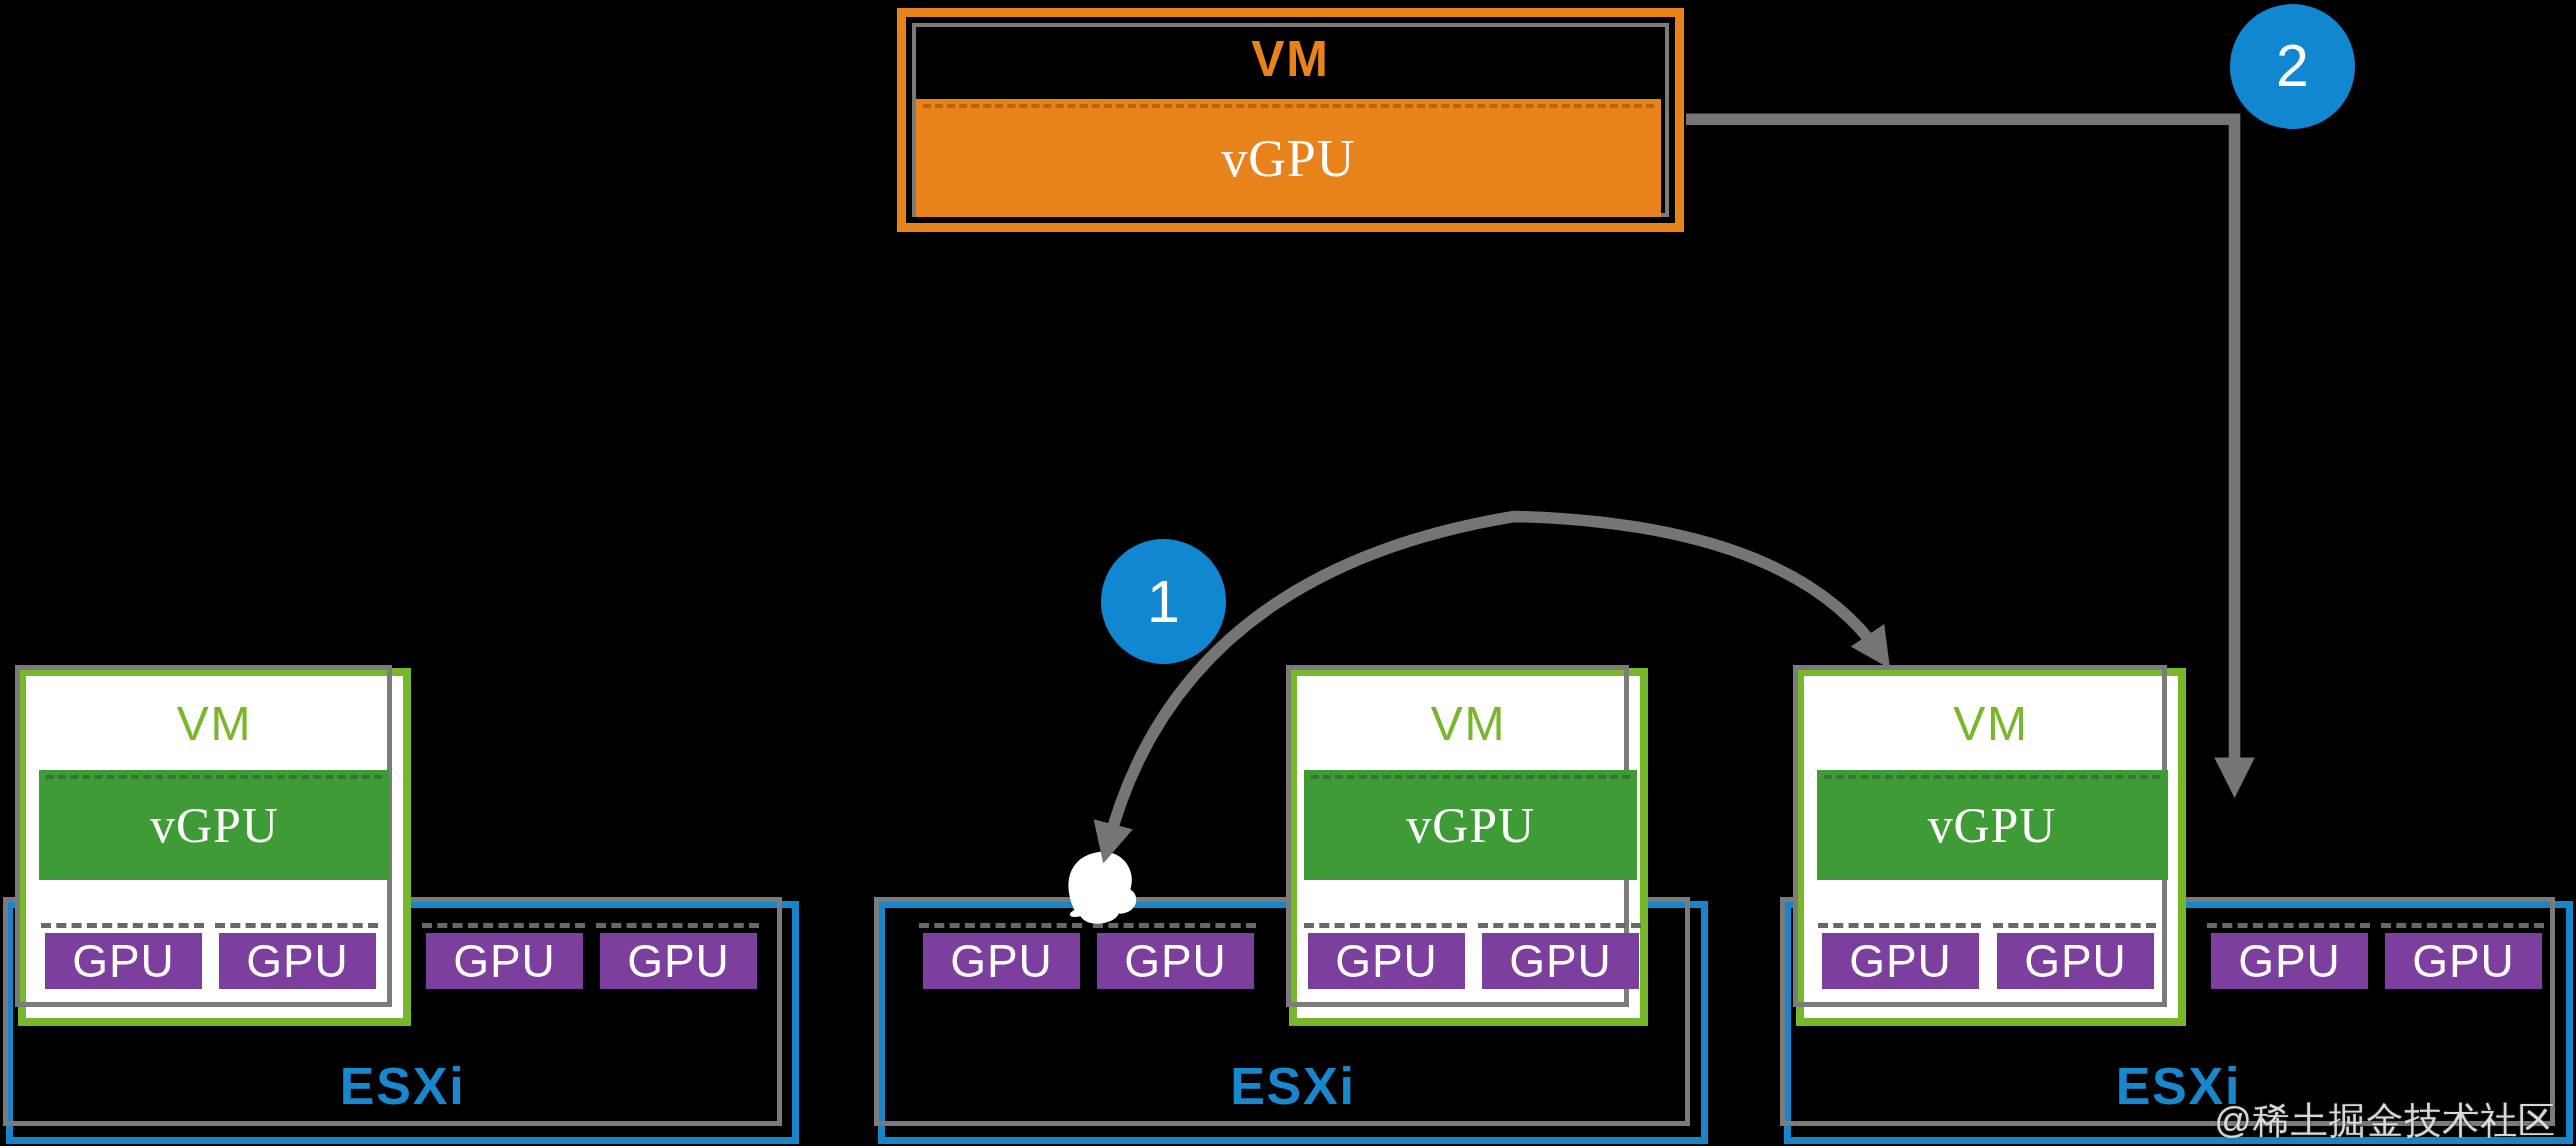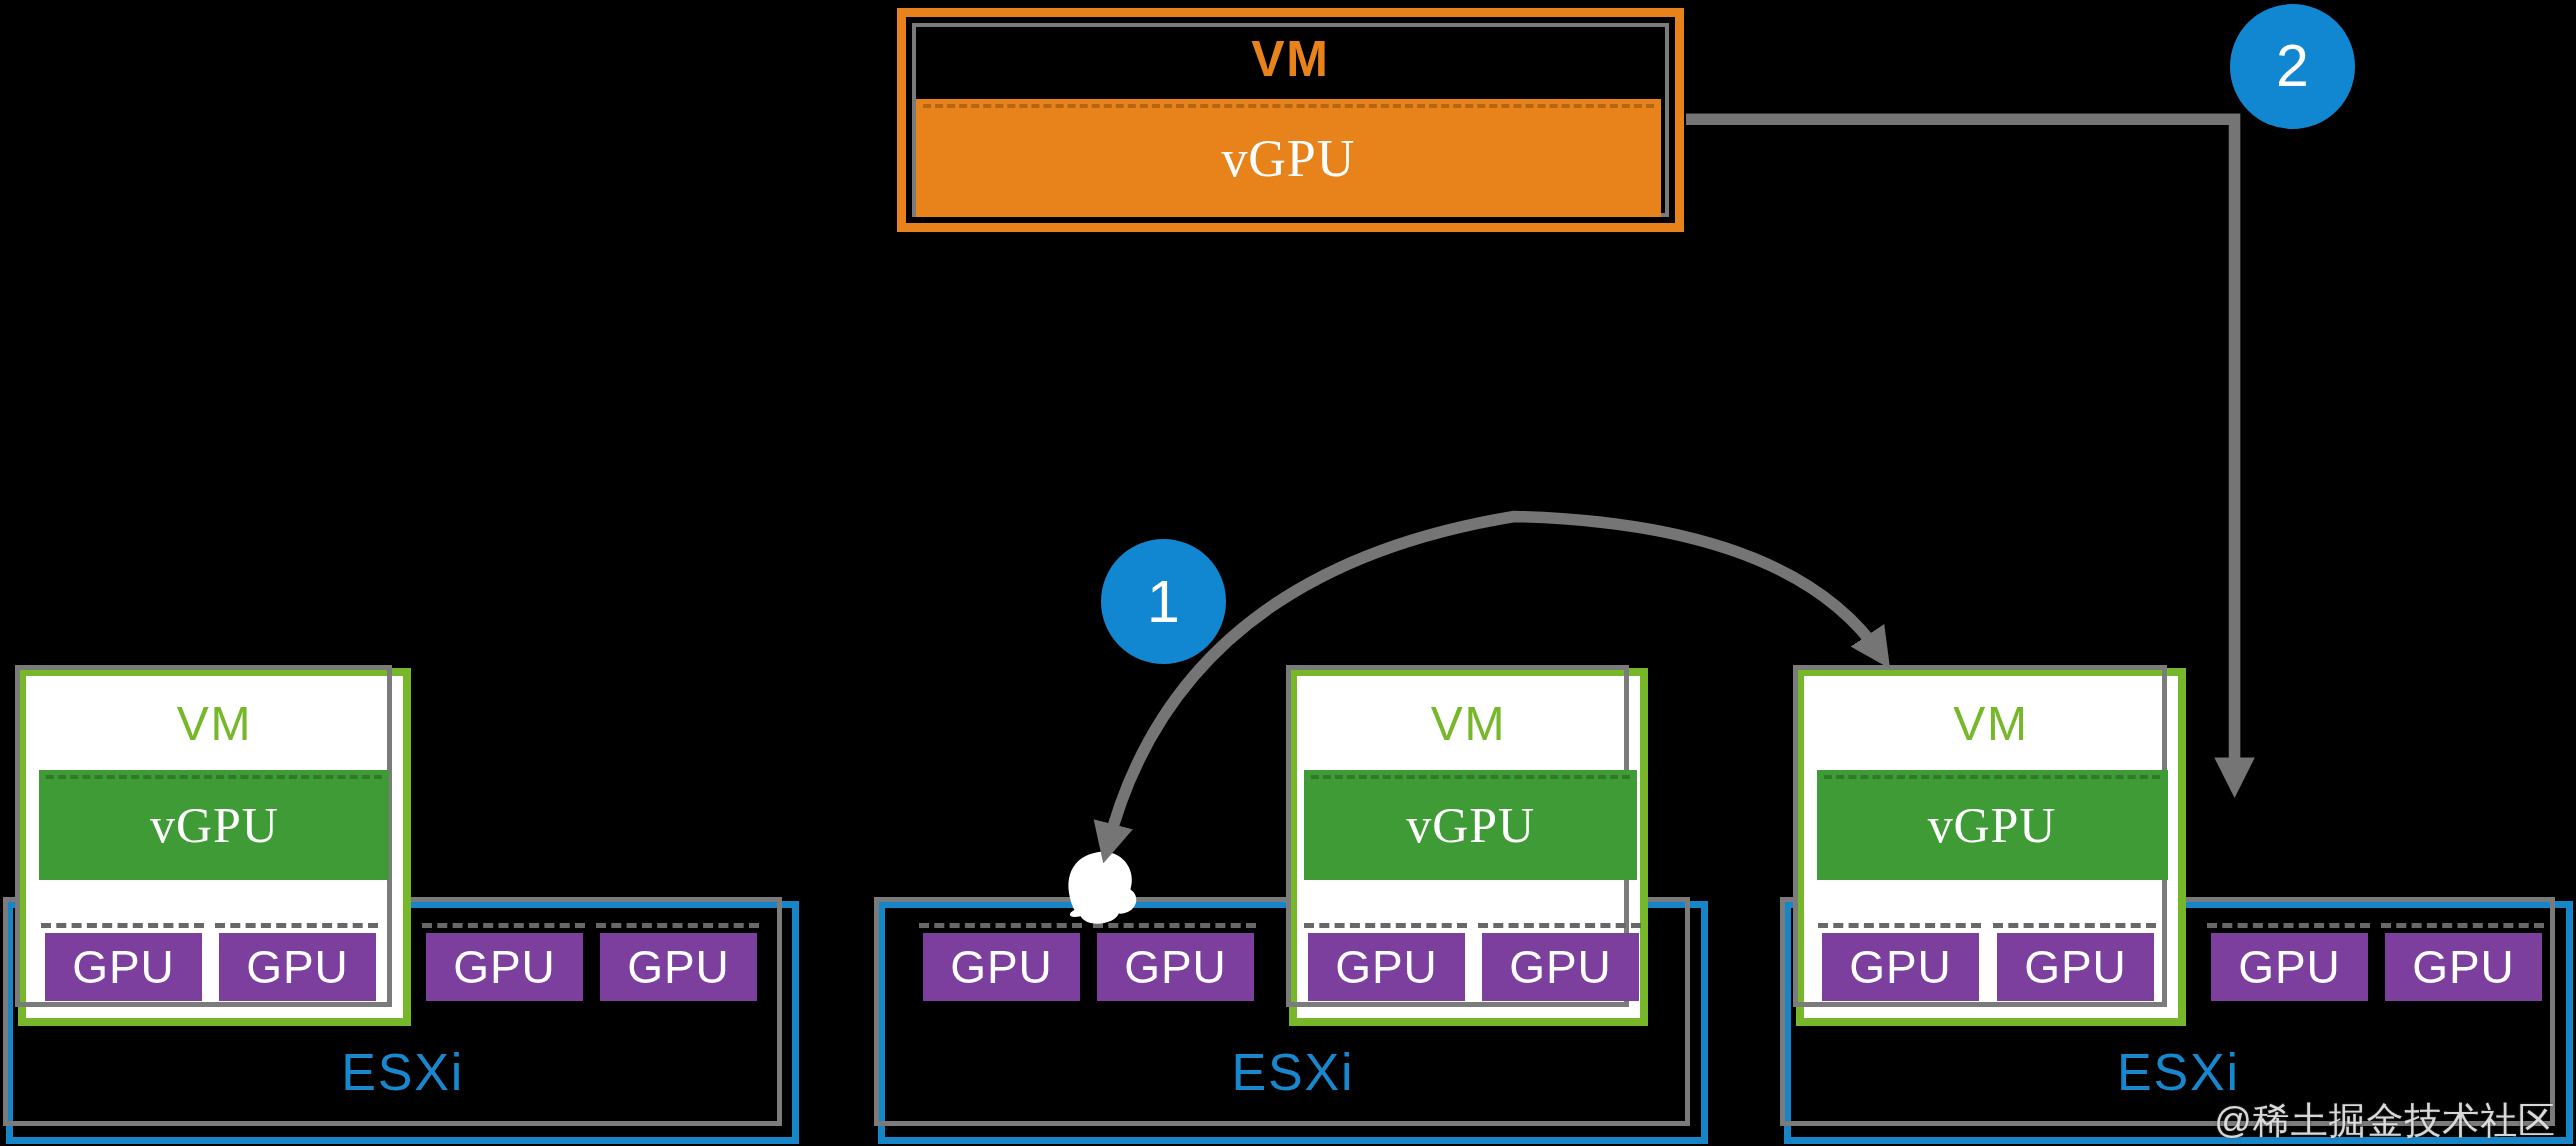--- a/index.html
+++ b/index.html
@@ -32,38 +32,38 @@
   .vgpu-fill{position:relative;font-family:Liberation Serif, serif;}
   .vgpu-fill::after{content:"";position:absolute;left:7.1px;right:7.1px;top:5.3px;
     border-top:4.5px dashed rgba(0,0,0,.22);pointer-events:none;}
   #migrating-vgpu-label{color:#fff;font-size:52px;letter-spacing:0.9px;}
 
   
   .host{border:7.1px solid var(--c-host-blue,#1786C8);background:transparent;z-index:1;}
   #host1{left:6.2px;top:901px;width:793px;height:243px;}
   #host2{left:878px;top:901px;width:830px;height:243px;}
   #host3{left:1784px;top:901px;width:789px;height:243px;}
-  .esxi-label{position:absolute;left:0;right:0;top:134px;text-align:center;
-    color:var(--c-esxi-text-blue,#1787CE);font-size:52px;letter-spacing:1.8px;}
+  .esxi-label{position:absolute;left:0;right:0;top:148px;text-align:center;
+    color:var(--c-esxi-text-blue,#1787CE);font-size:52px;letter-spacing:1.8px;font-weight:bold;}
 
   
   .vm-green{border:8px solid var(--c-green-border,#76B82A);background:#fff;z-index:2;}
   #vm1{left:18px;top:668px;width:393px;height:358px;}
   #vm2{left:1289px;top:668px;width:359px;height:358px;}
   #vm3{left:1796px;top:668px;width:390px;height:358px;}
   .vm-green-label{position:absolute;left:0;right:0;top:19.6px;text-align:center;
     color:var(--c-green-border,#76B82A);font-size:48px;letter-spacing:1.8px;}
   .vgpu-green{position:absolute;top:94px;height:110px;background:var(--c-green-fill,#3F9B35);
     display:flex;align-items:center;justify-content:center;color:#fff;font-size:50px;letter-spacing:0.9px;}
   #vgpu1{left:13.4px;width:350px;}
   #vgpu2{left:7.1px;width:333px;}
   #vgpu3{left:12.5px;width:351px;}
 
   
-  .gpu{position:absolute;top:933px;width:157px;height:68px;background:var(--c-purple,#7C3F9E);
+  .gpu{position:absolute;top:933px;width:157px;height:56px;background:var(--c-purple,#7C3F9E);
     display:flex;align-items:center;justify-content:center;color:#fff;font-size:46px;
     letter-spacing:0.9px;z-index:4;box-sizing:border-box;}
   .gpu::before{content:"";position:absolute;top:-9.8px;left:-4.5px;right:-1.8px;
     border-top:5.3px dashed #686868;pointer-events:none;}
   #g1{left:45px}#g2{left:219px}#g3{left:426px}#g4{left:600px}
   #g5{left:923px}#g6{left:1097px}#g7{left:1308px}#g8{left:1482px}
   #g9{left:1822px}#g10{left:1997px}#g11{left:2211px}#g12{left:2385px}
 
   
   #flow-svg{position:absolute;left:0;top:0;width:2576px;height:1146px;z-index:5;pointer-events:none;}

